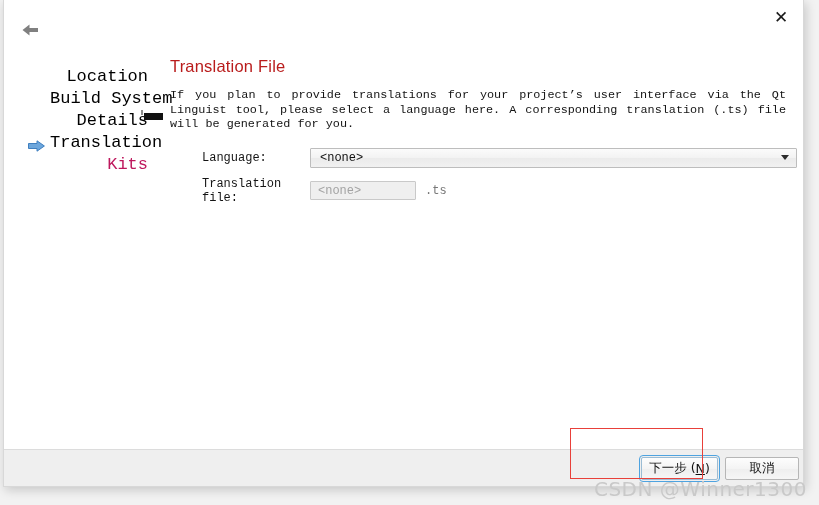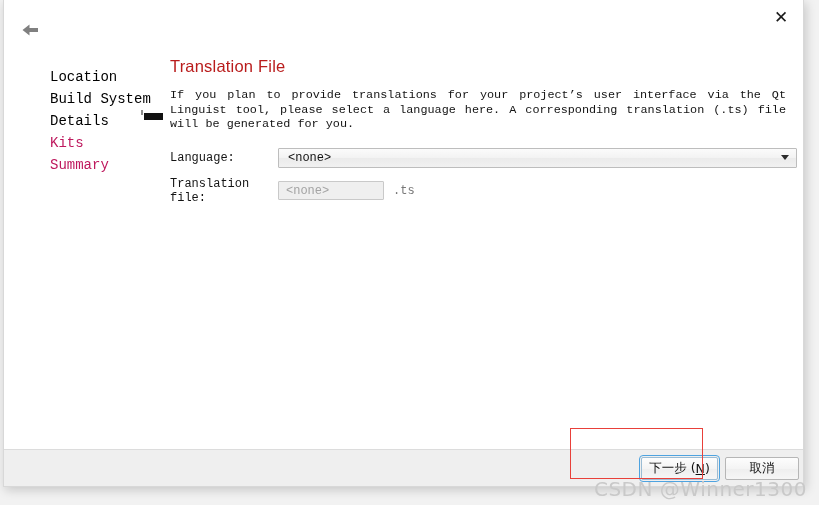--- a/index.html
+++ b/index.html
@@ -72,24 +72,25 @@
     position: absolute;
     left: 24px;
     top: 66px;
     width: 120px;
   }
   .step {
     position: relative;
     height: 22px;
     line-height: 22px;
     font-family: "Liberation Mono", monospace;
-    font-size: 14px;
+    font-size: 17px;
     color: #000000;
     white-space: nowrap;
     padding-left: 22px;
+    text-align: right;
   }
   .step.inactive {
     color: #be185d;
   }
   .step.current {
     color: #000000;
   }
   .step-arrow {
     position: absolute;
     left: 0px;
@@ -138,20 +139,21 @@
     line-height: 14.5px;
     width: 616px;
     text-align: justify;
     margin-bottom: 16px;
   }
 
   .form-row {
     display: flex;
     align-items: center;
     margin-bottom: 9px;
+    margin-left: 32px;
   }
   .form-label {
     font-family: "Liberation Mono", monospace;
     font-size: 12px;
     color: #141414;
     width: 108px;
     flex: 0 0 108px;
   }
 
   
@@ -304,28 +306,33 @@
     </div>
 
     <div class="step">
       <span>Build System</span>
     </div>
 
     <div class="step">
       <span>Details</span>
     </div>
 
+    <div class="step current">
+      <span class="step-arrow">
+        <svg width="17" height="12" viewBox="0 0 17 12">
+          <path d="M0.5 3.5 L9 3.5 L9 0.8 L16.4 6 L9 11.2 L9 8.5 L0.5 8.5 Z" fill="#6ca6dc" stroke="#3f7fbf" stroke-width="1"></path>
+        </svg>
+      </span>
+      <span>Translation</span>
+    </div>
 
     <div class="step inactive">
       <span>Kits</span>
     </div>
 
-    <div class="step inactive">
-      <span>Summary</span>
-    </div>
 
   </div>
 
   <div id="splitter-dot"></div>
   <div id="splitter"></div>
 
   <div id="main">
 
     <div id="page-title">Translation File</div>
 

